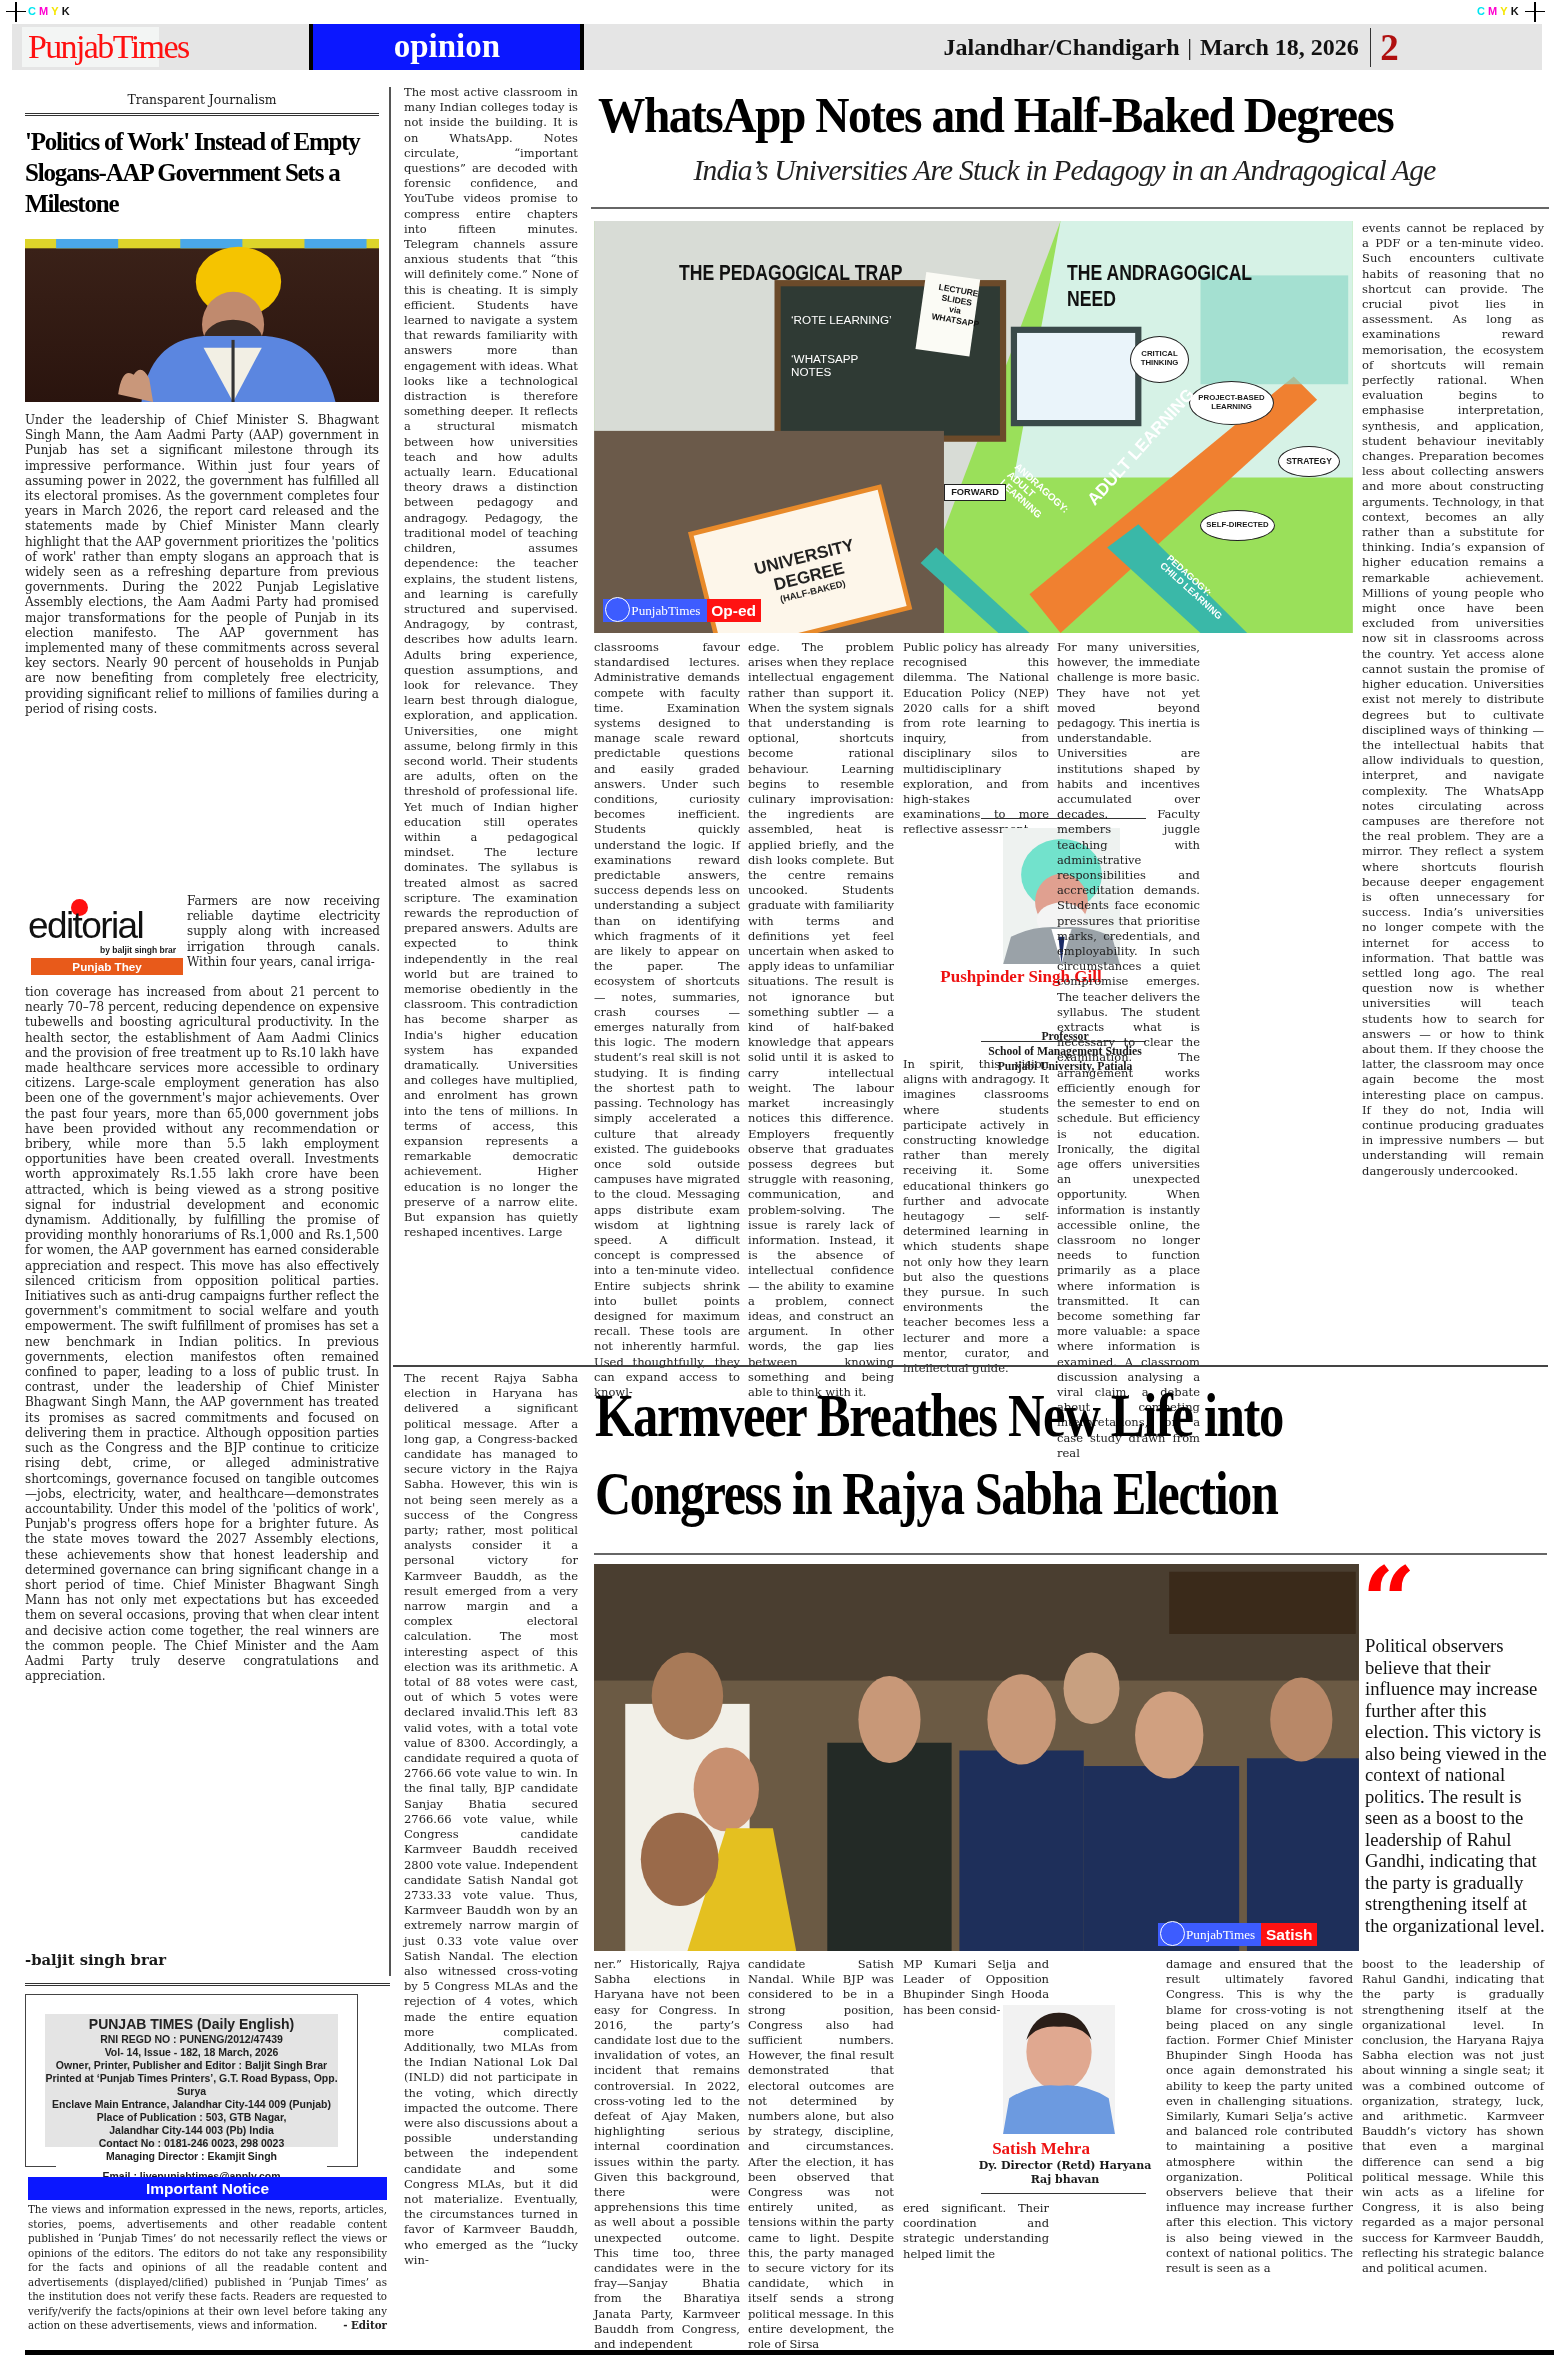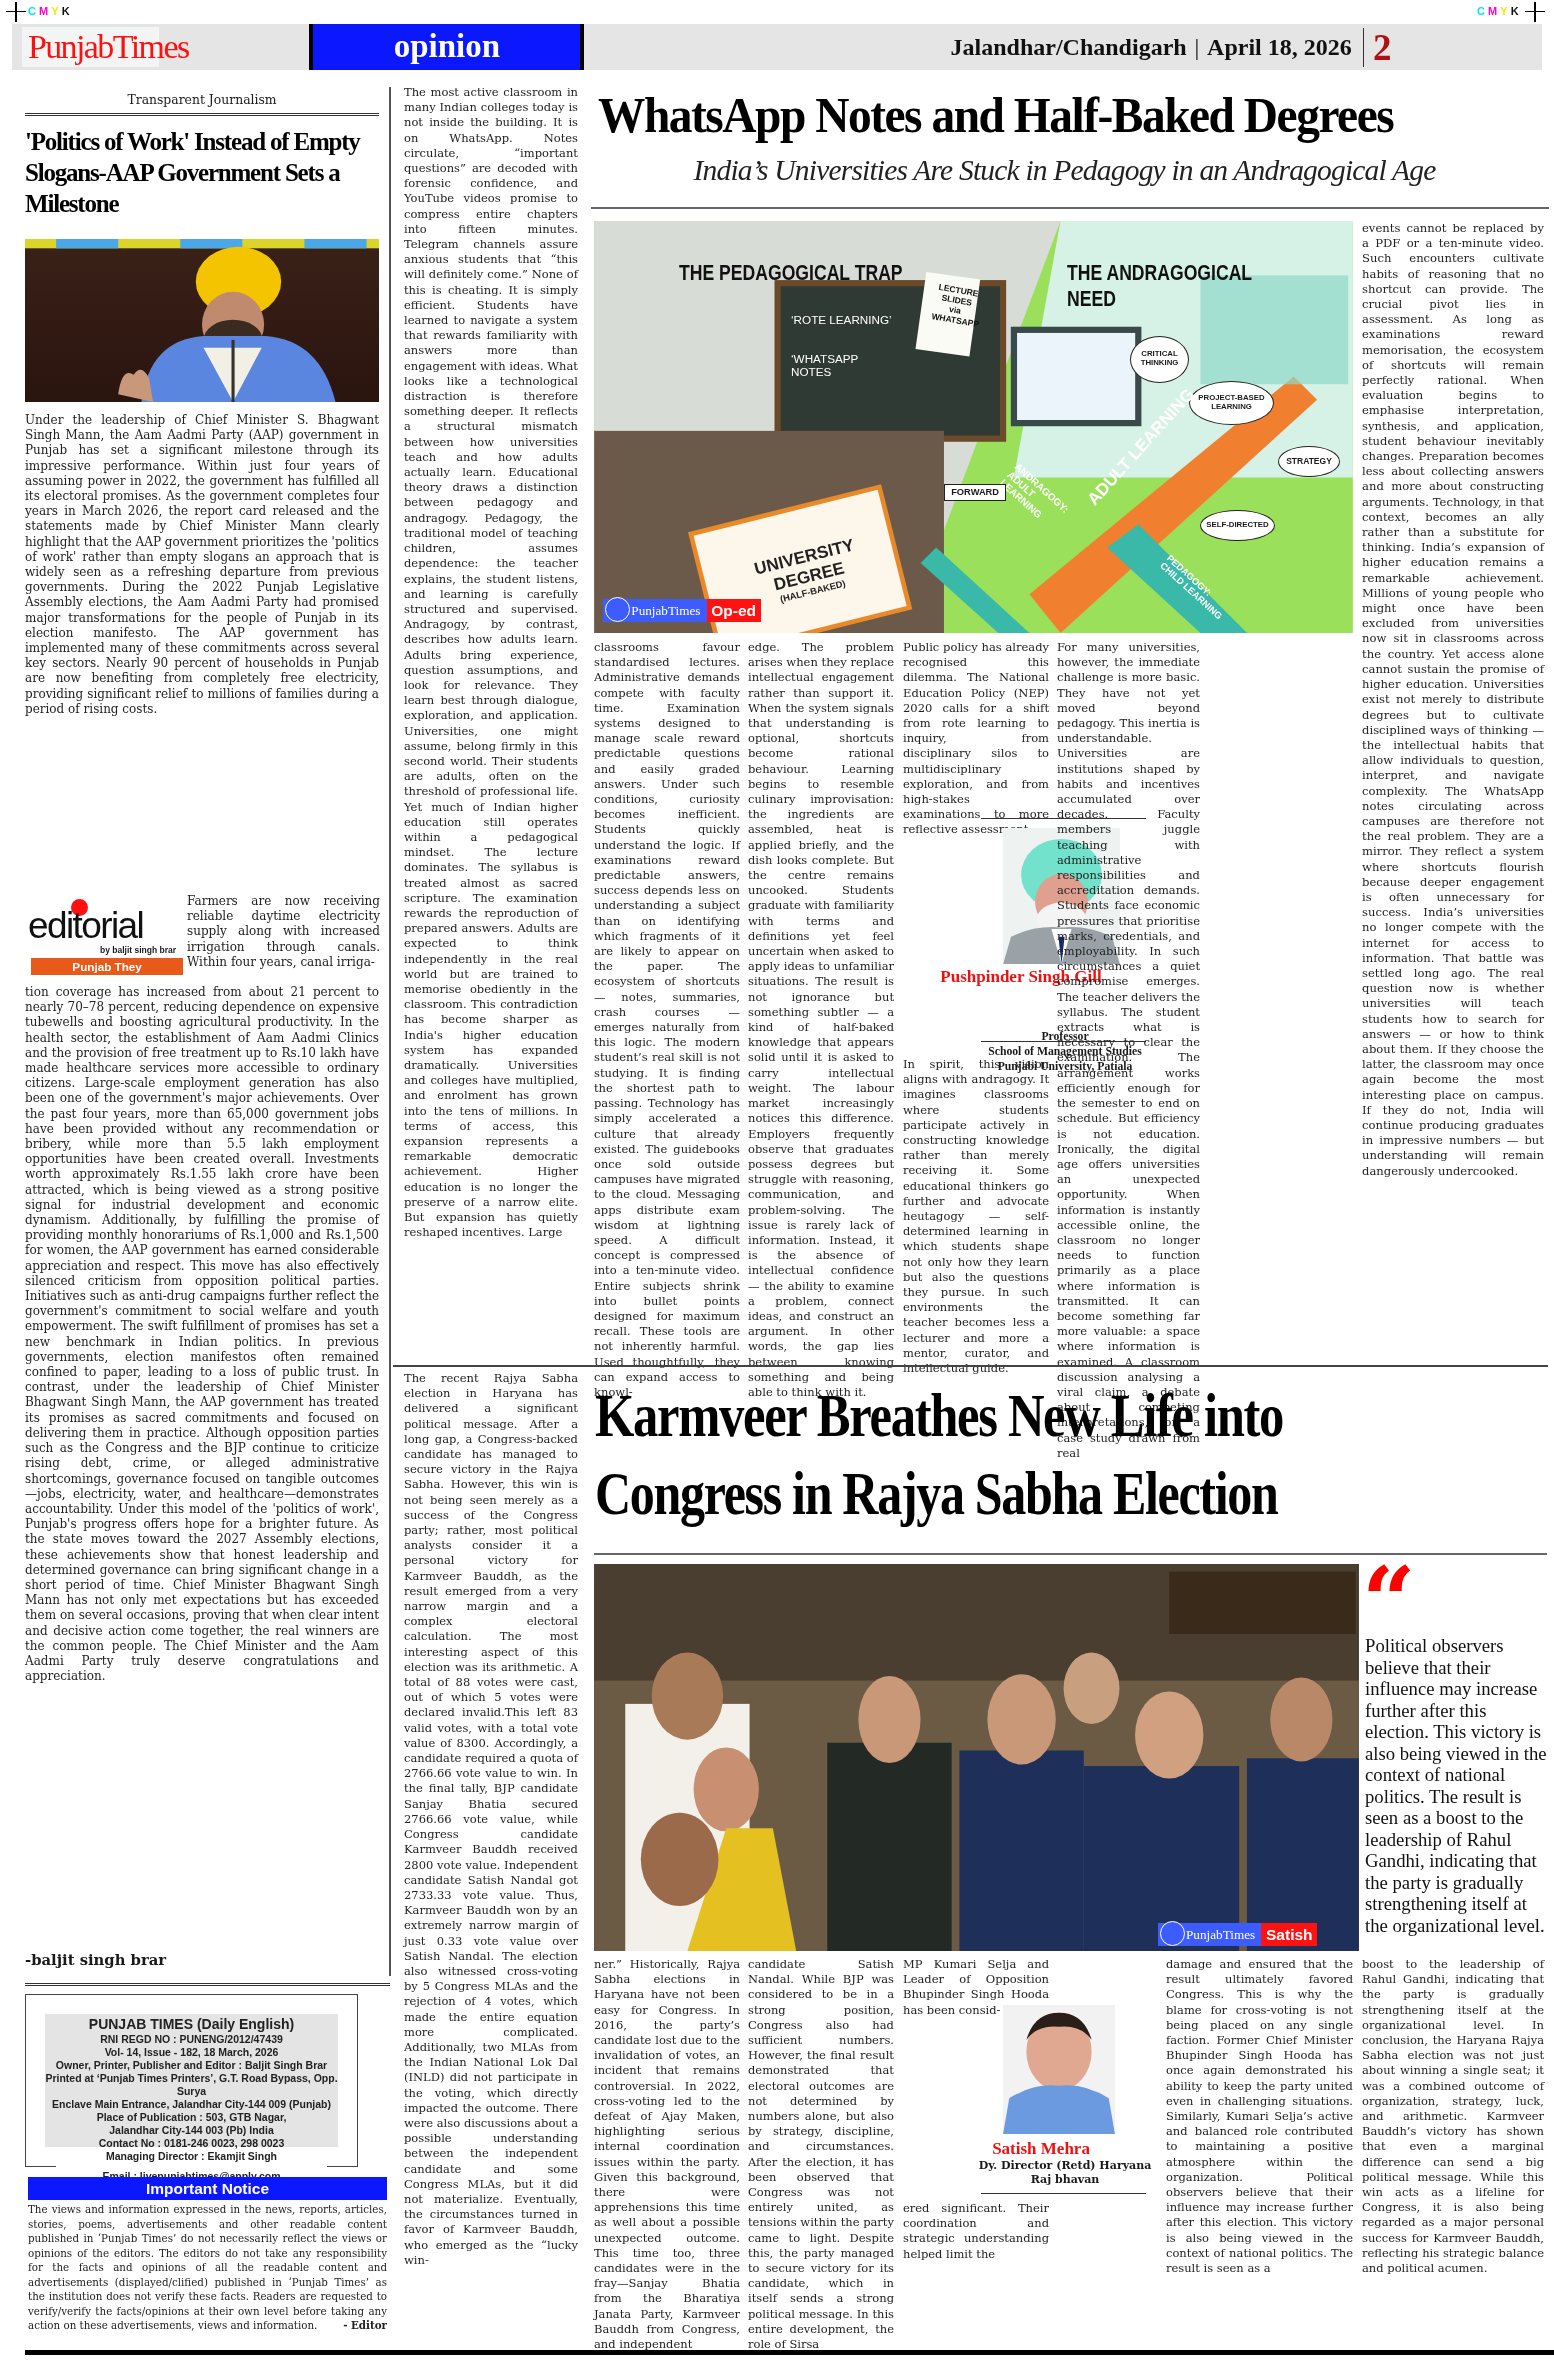--- a/index.html
+++ b/index.html
@@ -38,21 +38,21 @@
 <div class="abs reg" style="left:1525px;top:1.6px"></div>
 
 <div class="abs" id="masthead">
   <div id="logo-box">
       <span>PunjabTimes</span>
     </div>
   <div id="section-tab">opinion</div>
   <div id="dateline">
     <span>Jalandhar/Chandigarh</span>
     <span class="sep">|</span>
-    <span>April 18, 2026</span>
+    <span>March 18, 2026</span>
     <span class="pg">2</span>
   </div>
 </div>
 
 <div class="abs" style="left:25px;top:92px;width:354px;text-align:center;font-family:'DejaVu Serif',serif;font-size:12.4px">Transparent Journalism</div>
 <div class="abs dbl" style="left:25px;top:113px;width:354px"></div>
 <div class="abs headline" style="left:25px;top:126px;width:365px;font-size:25px;line-height:31px;letter-spacing:-1.2px">'Politics of Work' Instead of Empty Slogans-AAP Government Sets a Milestone</div>
 <div class="abs photo" style="left:25px;top:239px;width:354px;height:163px;background:linear-gradient(180deg,#e2d500 0,#e2d500 6.2px,#3a2118 9.3px,#2a140e 100%)">
   <svg width="354" height="163" viewBox="0 0 456 210">
     <rect x="0" y="0" width="456" height="12" fill="#ddd42a"></rect>

